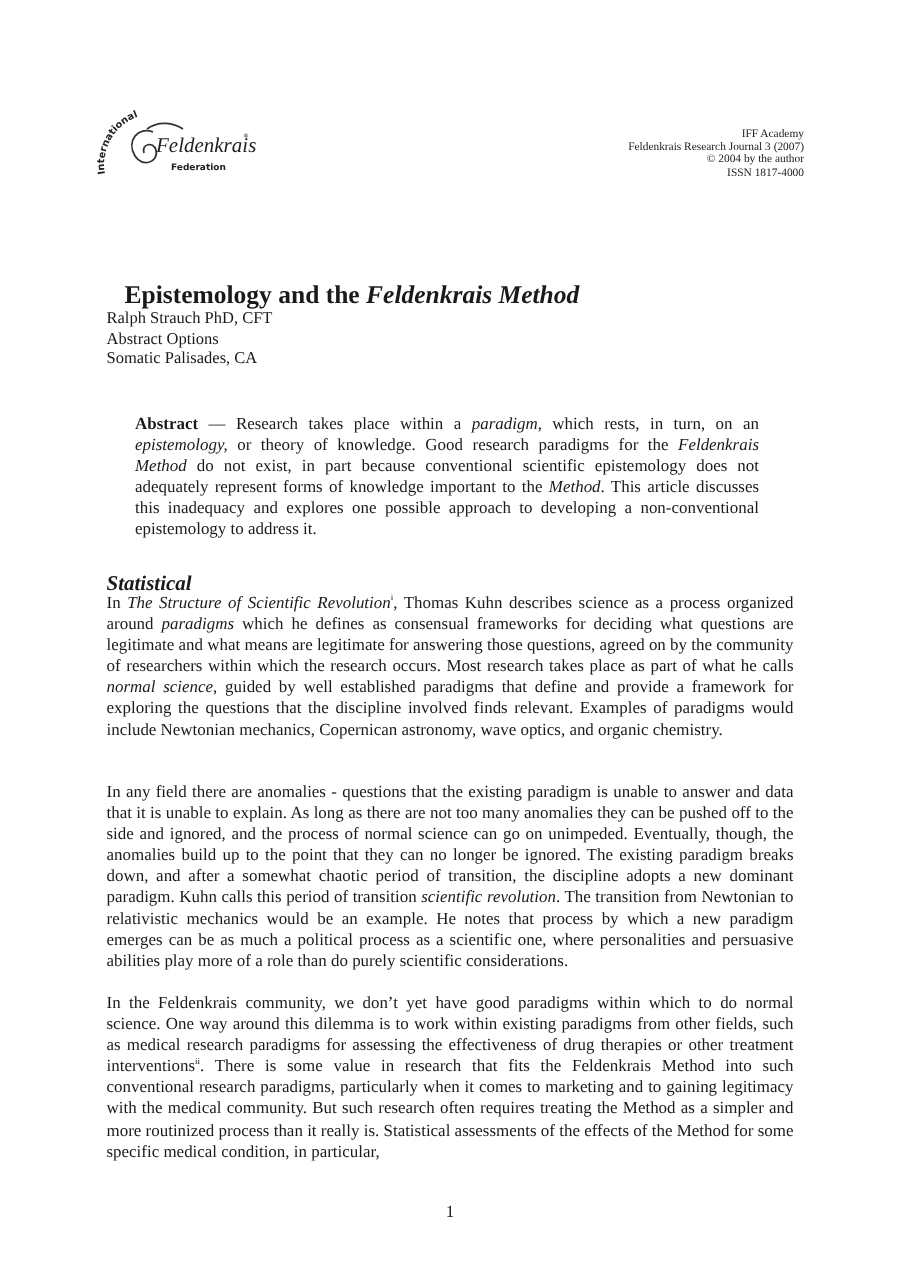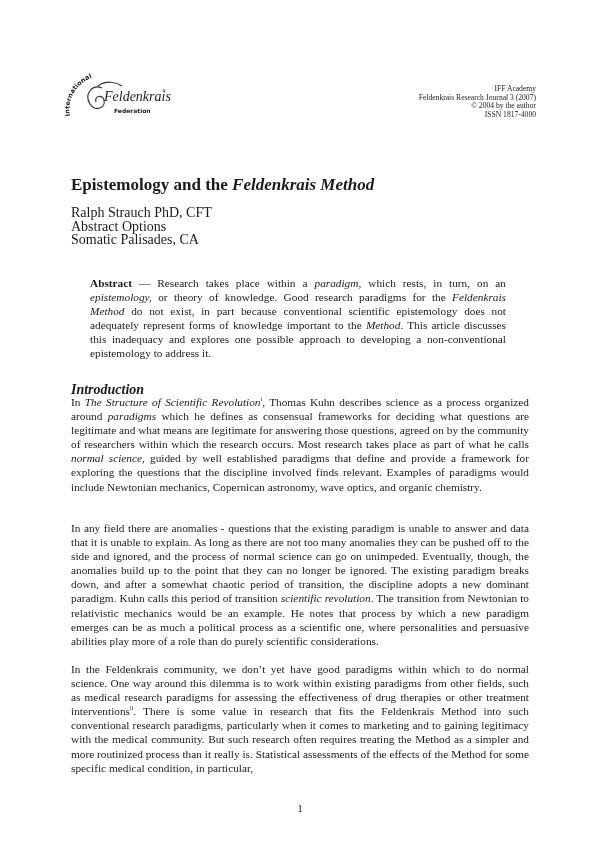--- a/index.html
+++ b/index.html
@@ -2,23 +2,23 @@
 <html><head>
 <meta charset="utf-8">
 <style>
   html, body { margin:0; padding:0; background:#fff; }
   body { width:600px; height:850px; position:relative; overflow:hidden;
          font-family:"Liberation Serif", "DejaVu Serif", serif; color:#1a1a1a; }
   .logo { position:absolute; left:62px; top:66px; width:110px; height:60px; }
   .logo svg { width:110px; height:60px; }
   .header-right { position:absolute; right:64px; top:85px; text-align:right;
                   font-weight:normal; font-size:7.6px; line-height:8.6px; }
-  .title { position:absolute; left:71px; top:175px; font-size:17px; font-weight:bold; margin:0; }
+  .title { position:absolute; left:71px; top:175px; font-size:17px; font-weight:bold; margin:12px; }
   .title i { font-style:italic; }
-  .authors { position:absolute; left:71px; top:206px; font-size:14px; line-height:13.6px; }
+  .authors { position:absolute; left:71px; top:206px; font-size:11px; line-height:13.6px; }
   .abstract { position:absolute; left:90px; top:276px; width:416px; font-size:11.3px;
               line-height:14.1px; text-align:justify; }
   .abstract b { font-weight:bold; }
   .section { position:absolute; left:71px; top:382px; font-size:14px; font-weight:bold;
              font-style:italic; margin:0; }
   .para { position:absolute; left:71px; width:458px; font-size:11.3px; line-height:14.1px;
           text-align:justify; margin:0; }
   .p1 { top:395px; }
   .p2 { top:521px; }
   .p3 { top:662px; }
@@ -54,21 +54,21 @@
 <h1 class="title"><span>Epistemology and the </span><i>Feldenkrais Method</i></h1>
 
 <div class="authors">
   <div>Ralph Strauch PhD, CFT</div>
   <div>Abstract Options</div>
   <div>Somatic Palisades, CA</div>
 </div>
 
 <div class="abstract"><b>Abstract</b><span> — Research takes place within a </span><i>paradigm</i><span>, which rests, in turn, on an </span><i>epistemology,</i><span> or theory of knowledge. Good research paradigms for the </span><i>Feldenkrais Method</i><span> do not exist, in part because conventional scientific epistemology does not adequately represent forms of knowledge important to the </span><i>Method</i><span>. This article discusses this inadequacy and explores one possible approach to developing a non-conventional epistemology to address it.</span></div>
 
-<h2 class="section">Introduction</h2>
+<h2 class="section">Statistical</h2>
 
 <p class="para p1"><span>In </span><i>The Structure of Scientific Revolution</i><sup>i</sup><span>, Thomas Kuhn describes science as a process organized around </span><i>paradigms</i><span> which he defines as consensual frameworks for deciding what questions are legitimate and what means are legitimate for answering those questions, agreed on by the community of researchers within which the research occurs.  Most research takes place as part of what he calls </span><i>normal science</i><span>, guided by well established paradigms that define and provide a framework for exploring the questions that the discipline involved finds relevant. Examples of paradigms would include Newtonian mechanics, Copernican astronomy, wave optics, and organic chemistry.</span></p>
 
 <p class="para p2"><span>In any field there are anomalies - questions that the existing paradigm is unable to answer and data that it is unable to explain.  As long as there are not too many anomalies they can be pushed off to the side and ignored, and the process of normal science can go on unimpeded. Eventually, though, the anomalies build up to the point that they can no longer be ignored. The existing paradigm breaks down, and after a somewhat chaotic period of transition, the discipline adopts a new dominant paradigm.  Kuhn calls this period of transition </span><i>scientific revolution</i><span>.  The transition from Newtonian to relativistic mechanics would be an example. He notes that process by which a new paradigm emerges can be as much a political process as a scientific one, where personalities and persuasive abilities play more of a role than do purely scientific considerations.</span></p>
 
 <p class="para p3"><span>In the Feldenkrais community, we don’t yet have good paradigms within which to do normal science.  One way around this dilemma is to work within existing paradigms from other fields, such as medical research paradigms for assessing the effectiveness of drug therapies or other treatment interventions</span><sup>ii</sup><span>.  There is some value in research that fits the Feldenkrais Method into such conventional research paradigms, particularly when it comes to marketing and to gaining legitimacy with the medical community.  But such research often requires treating the Method as a simpler and more routinized process than it really is.  Statistical assessments of the effects of the Method for some specific medical condition, in particular,</span></p>
 
 <div class="pagenum">1</div>
 
 </body></html>

